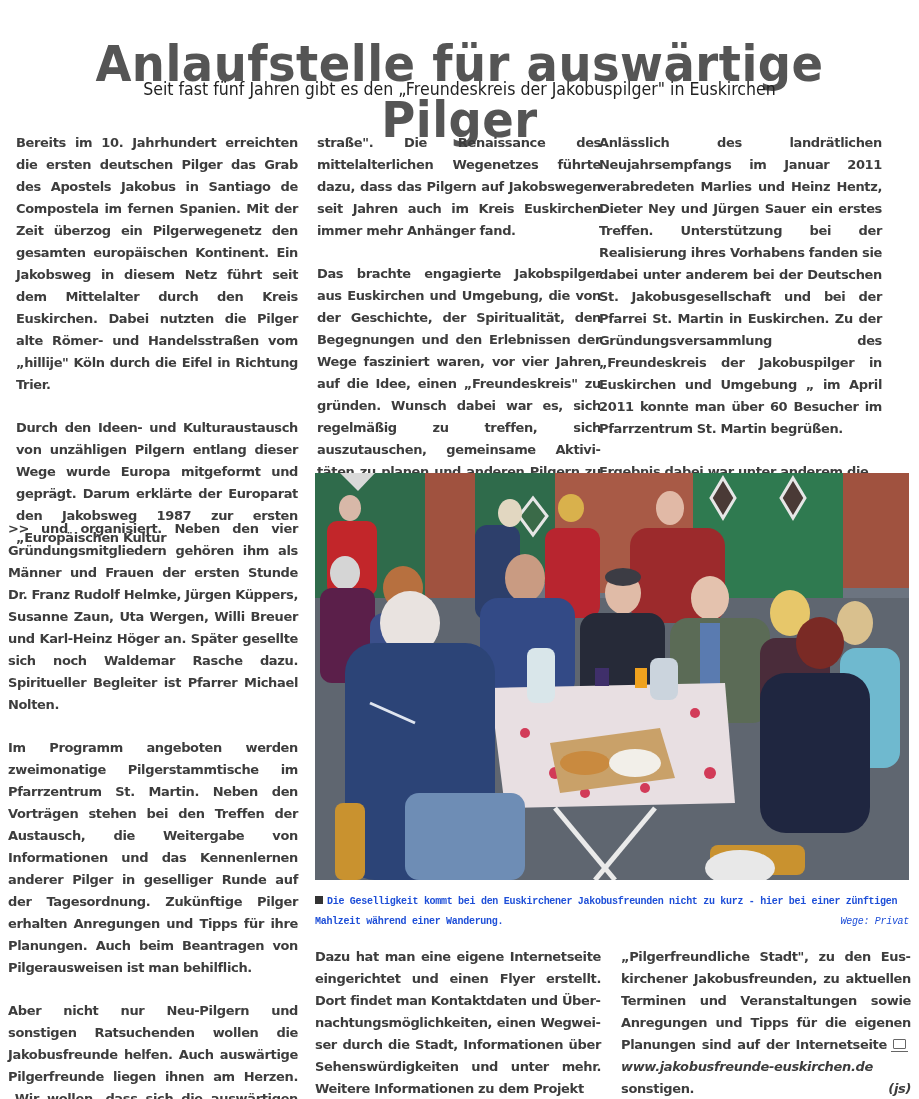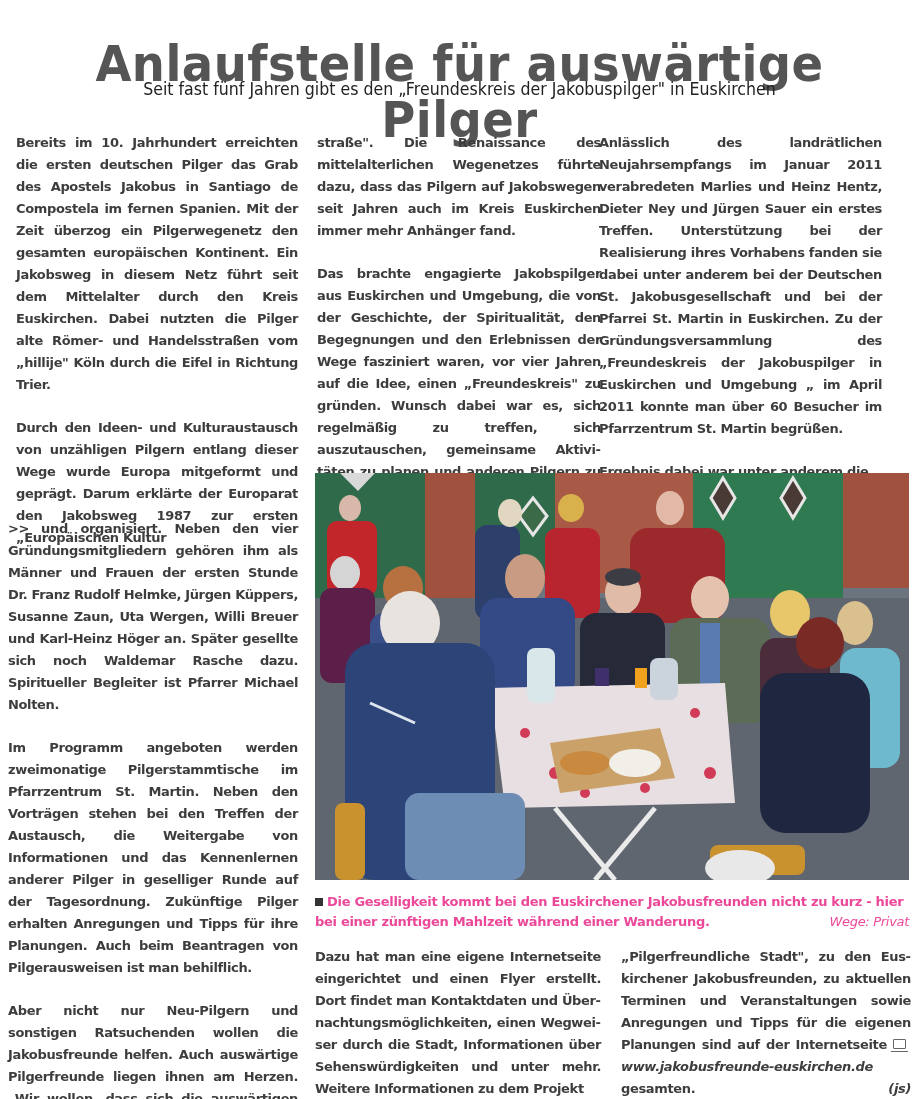--- a/index.html
+++ b/index.html
@@ -17,22 +17,22 @@
   .col p:last-child { margin-bottom: 0; }
   .c1 { left: 16px; top: 132px; width: 282px; }
   .c2 { left: 317px; top: 132px; width: 284px; }
   .c3 { left: 599px; top: 132px; width: 283px; }
   .c4 { left: 8px; top: 518px; width: 290px; }
   .c5 { left: 315px; top: 946px; width: 286px; }
   .c6 { left: 621px; top: 946px; width: 290px; }
   .cont-right { float: right; }
   .cont-left { margin-right: 12px; }
   .photo { position: absolute; left: 315px; top: 473px; width: 594px; height: 407px; overflow: hidden; }
-  .caption { position: absolute; left: 315px; top: 892px; width: 594px; font-size: 13px;
-             line-height: 20px; font-weight: bold; color: #ec4899; letter-spacing: -0.3px; }
+  .caption { position: absolute; left: 315px; top: 892px; width: 594px; font-size: 10px;
+             line-height: 20px; font-weight: bold; color: #1d4ed8; letter-spacing: -0.3px; font-family: Liberation Mono, monospace; }
   .caption .bullet { display: inline-block; width: 8px; height: 8px; background: #333; margin-right: 4px; vertical-align: 0; }
   .caption .credit { float: right; font-style: italic; font-weight: normal; }
   .url { font-style: italic; }
   .pc-icon { display: inline-block; width: 11px; height: 8px; border: 1.5px solid #666; border-radius: 1px;
              position: relative; margin-right: 5px; vertical-align: 0; }
   .pc-icon::after { content: ""; position: absolute; left: -3px; right: -3px; bottom: -4px; height: 1.5px; background: #666; }
   .sign { float: right; font-style: italic; }
 </style>
 </head>
 <body>
@@ -149,18 +149,18 @@
   </div>
 
   <div class="col c5">
     <p>Dazu hat man eine eigene Internetsei­te eingerichtet und einen Flyer erstellt. Dort findet man Kontaktdaten und Über­nachtungsmöglichkeiten, einen Wegwei­ser durch die Stadt, Informationen über Sehenswürdigkeiten und unter mehr. Weitere Informationen zu dem Projekt</p>
   </div>
 
   <div class="col c6">
     <p>
       <span>„Pilgerfreundliche Stadt", zu den Eus­kirchener Jakobusfreunden, zu aktuel­len Terminen und Veranstaltungen so­wie Anregungen und Tipps für die eige­nen Planungen sind auf der Internetseite</span>
       <span class="pc-icon"></span><span class="url">www.jakobusfreunde-euskirchen.de</span>
-      <span>gesamten.</span>
+      <span>sonstigen.</span>
       <span class="sign">(js)</span>
     </p>
   </div>
 
 </div>
 
 </body></html>

